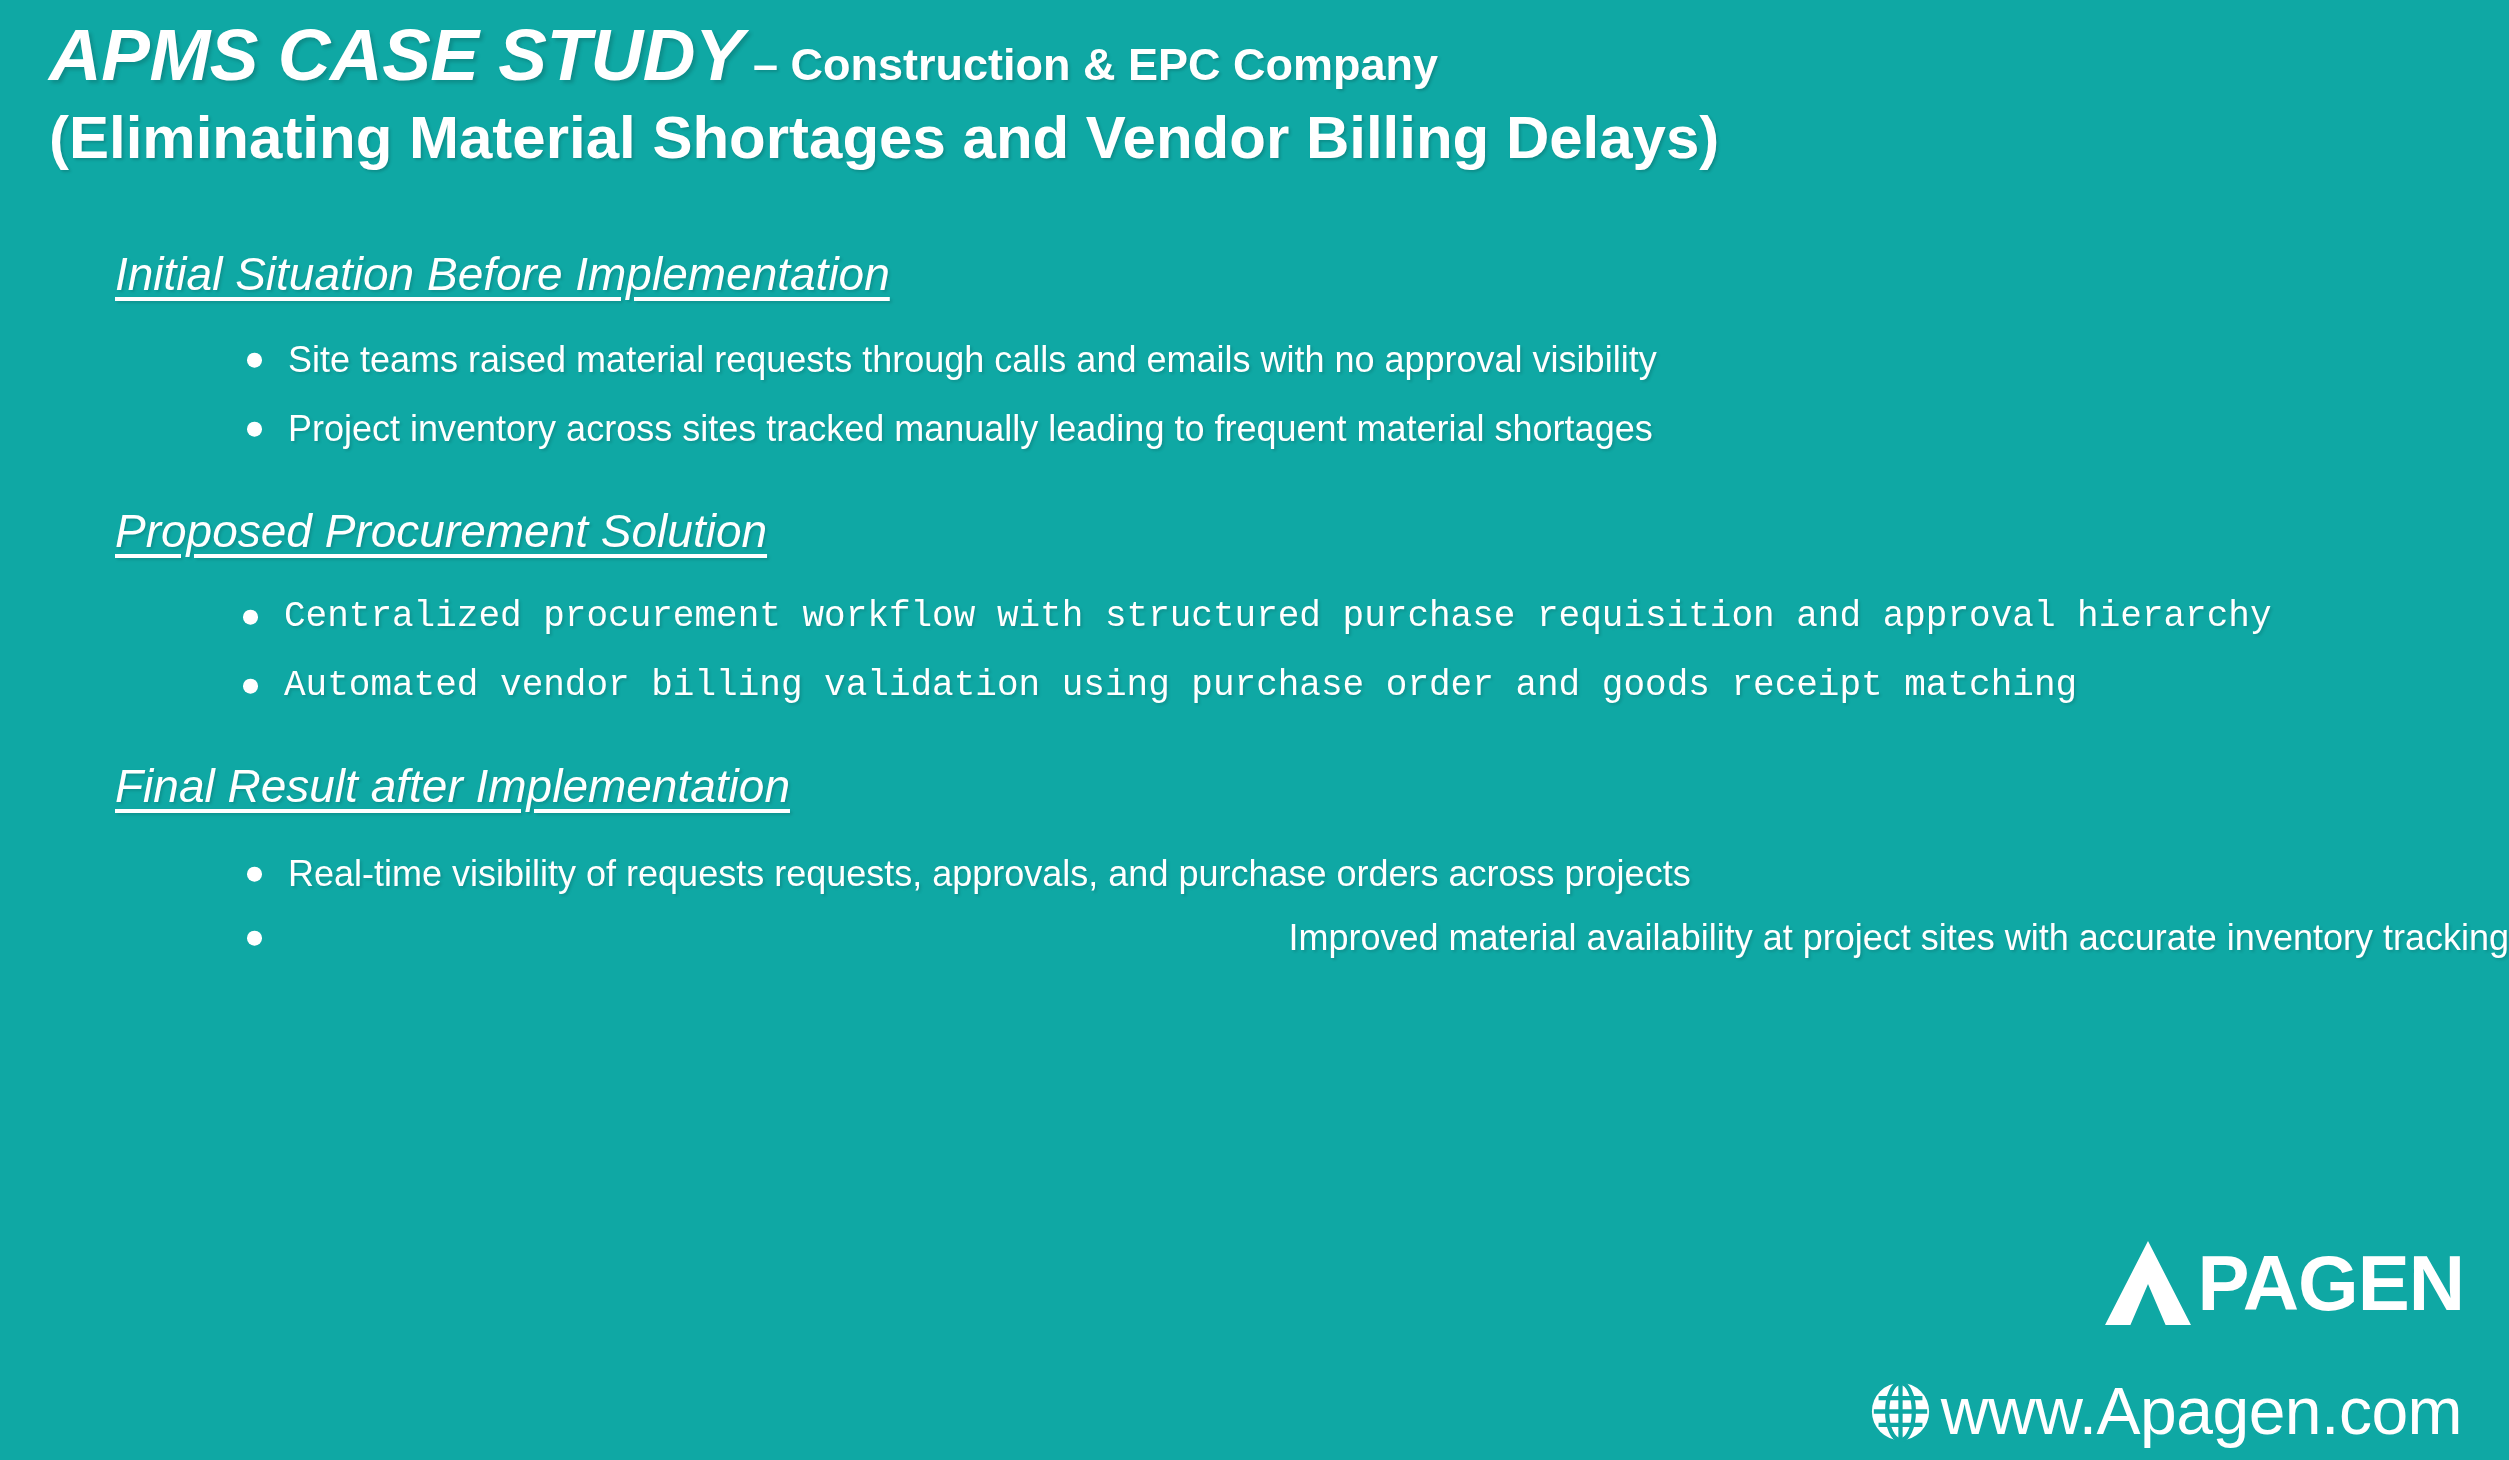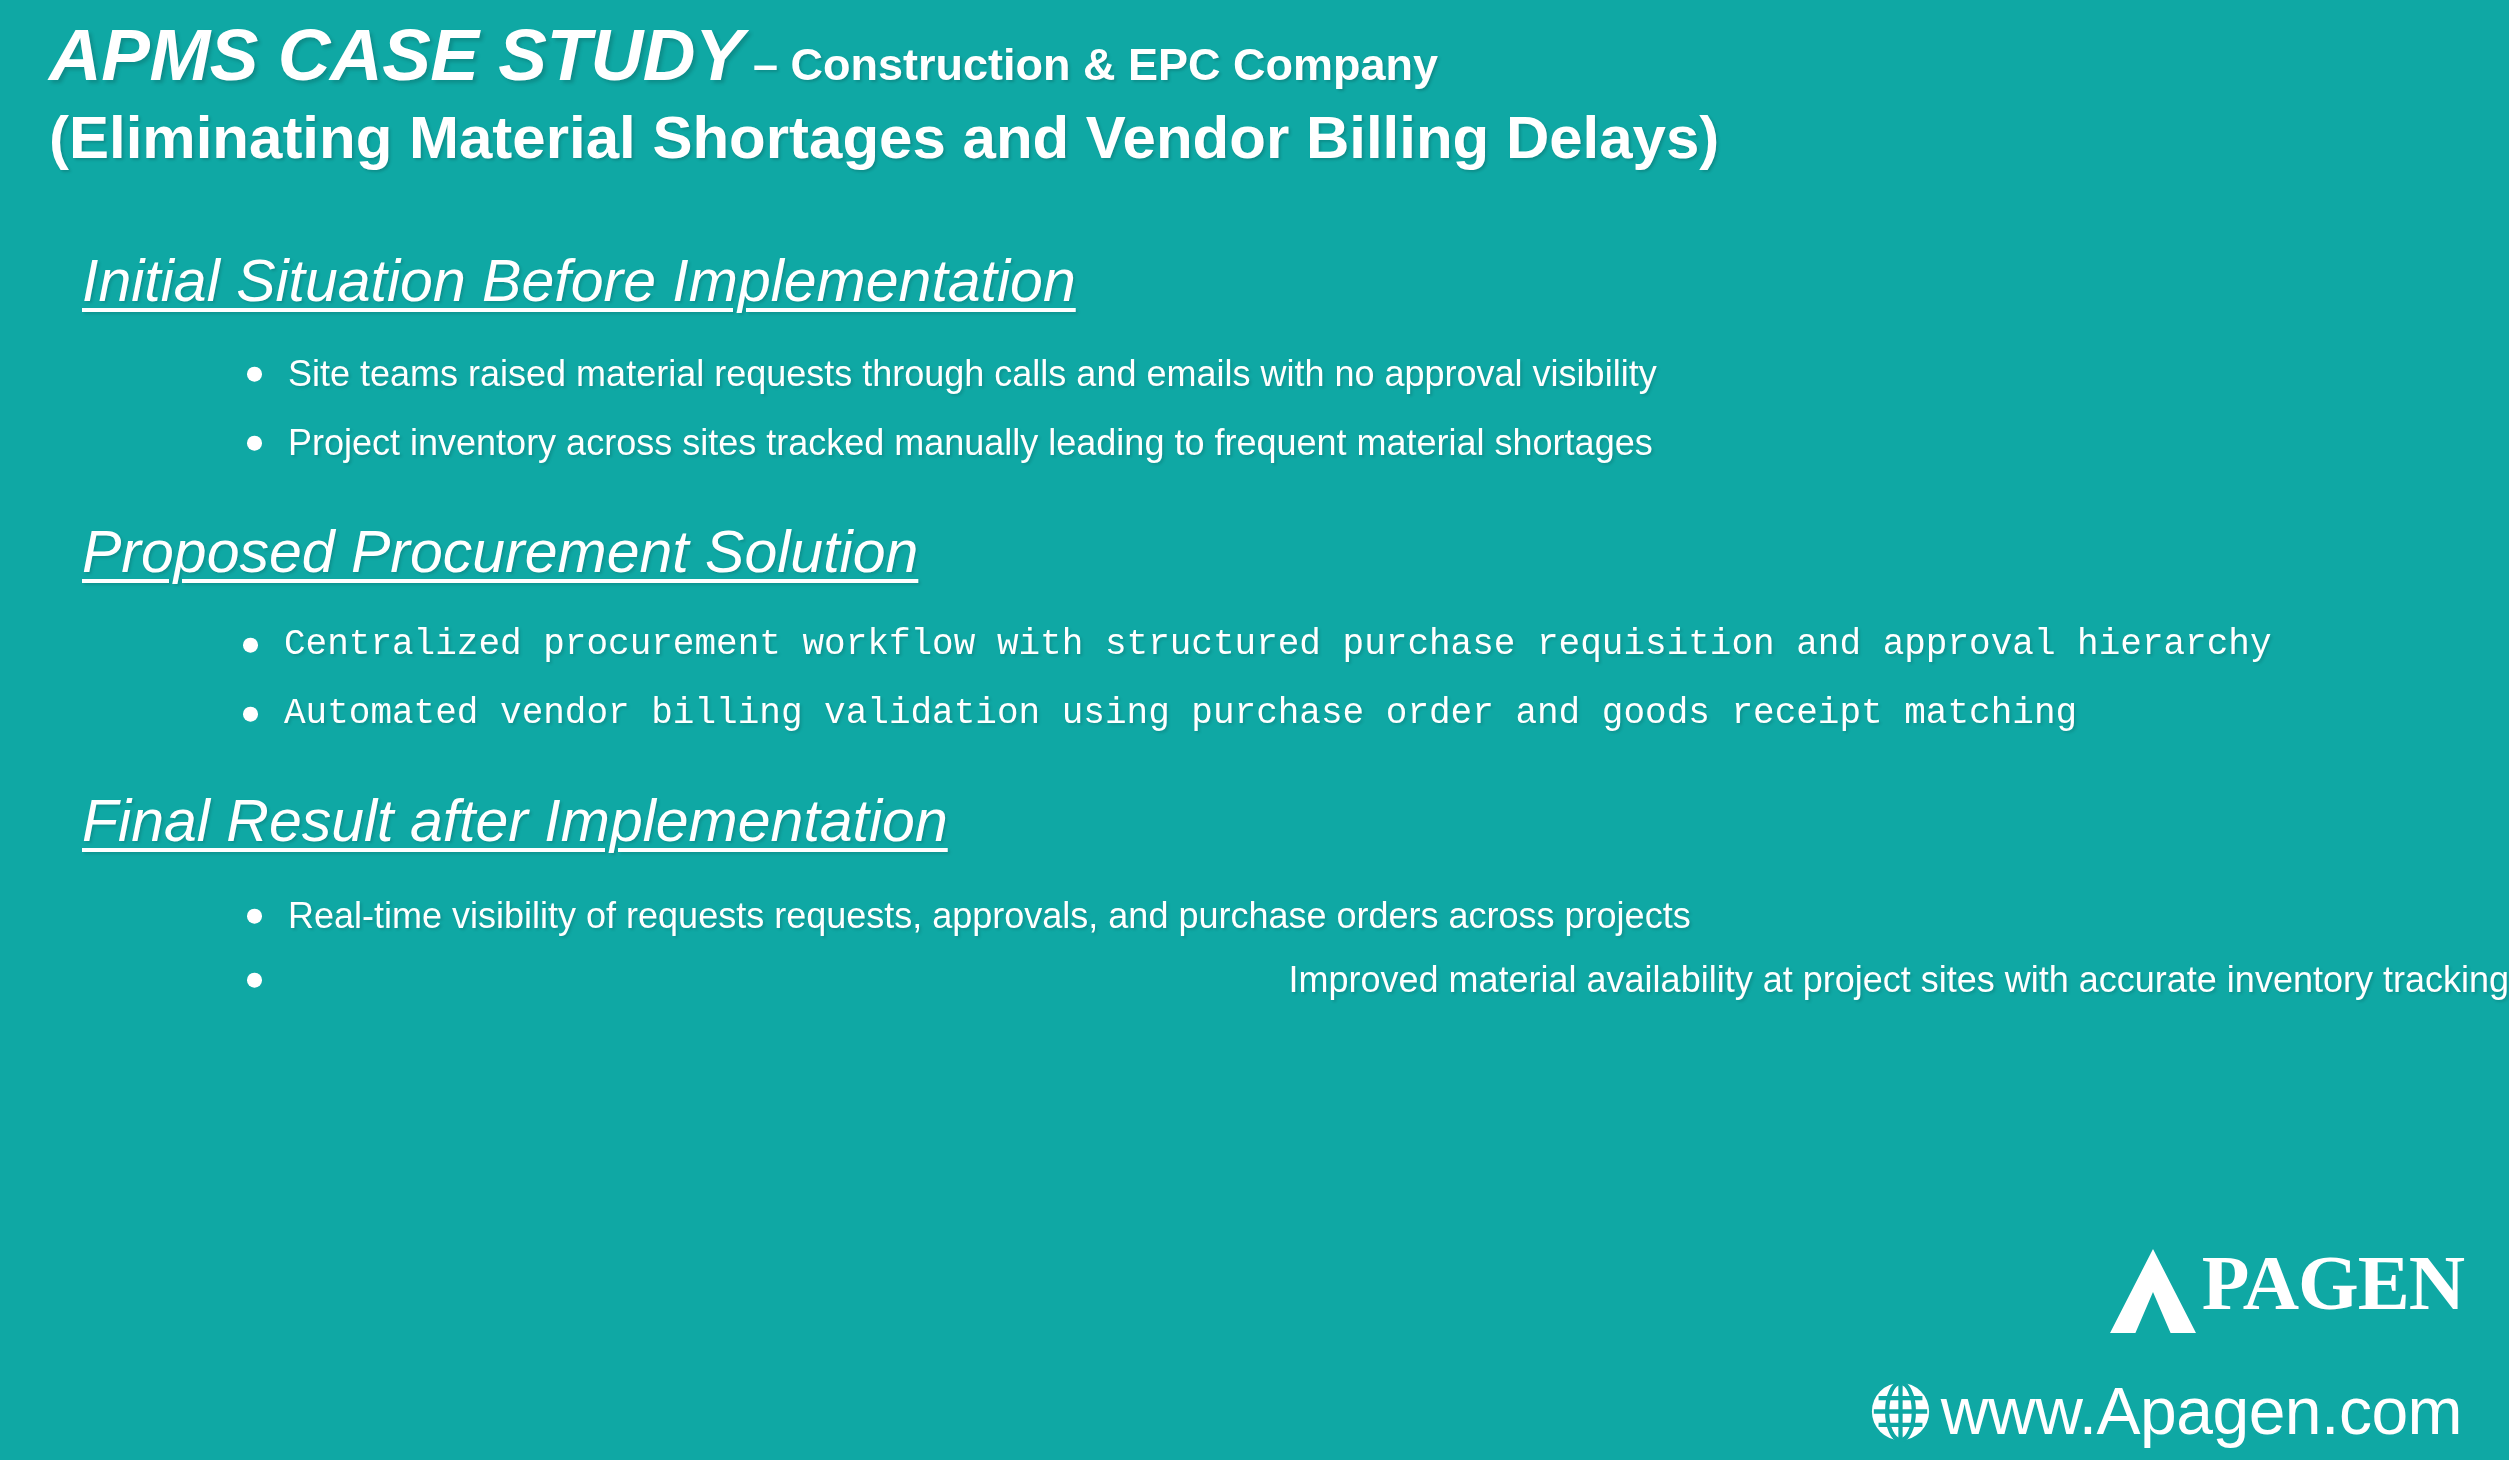--- a/index.html
+++ b/index.html
@@ -63,22 +63,22 @@
   .content {
     position: absolute;
     left: 0;
     top: 247px;
     width: 2509px;
   }
   .section {
     position: relative;
   }
   .section-heading {
-    margin-left: 82px;
-    font-size: 59px;
+    margin-left: 115px;
+    font-size: 46px;
     font-style: italic;
     font-weight: normal;
     text-decoration: underline;
     text-underline-offset: 6.9px;
     text-decoration-thickness: 3.9px;
     display: inline-block;
     white-space: nowrap;
     text-shadow: 2px 2px 2.9px rgba(0,0,0,0.13);
   }
   .bullet-list {
@@ -125,24 +125,23 @@
   .brand {
     position: absolute;
     right: 43px;
     bottom: 7.8px;
     width: 627px;
     height: 211px;
   }
   .brand-logo {
     position: absolute;
     right: 2px;
-    top: 8px;
+    top: 0px;
     display: flex;
-    align-items: flex-start;
-    font-family: Liberation Serif, serif;
+    align-items: center;
   }
   .logo-mark {
     width: 94px;
     height: 84px;
     display: block;
     margin-right: 2px;
   }
   .logo-word {
     font-size: 78px;
     font-weight: bold;

